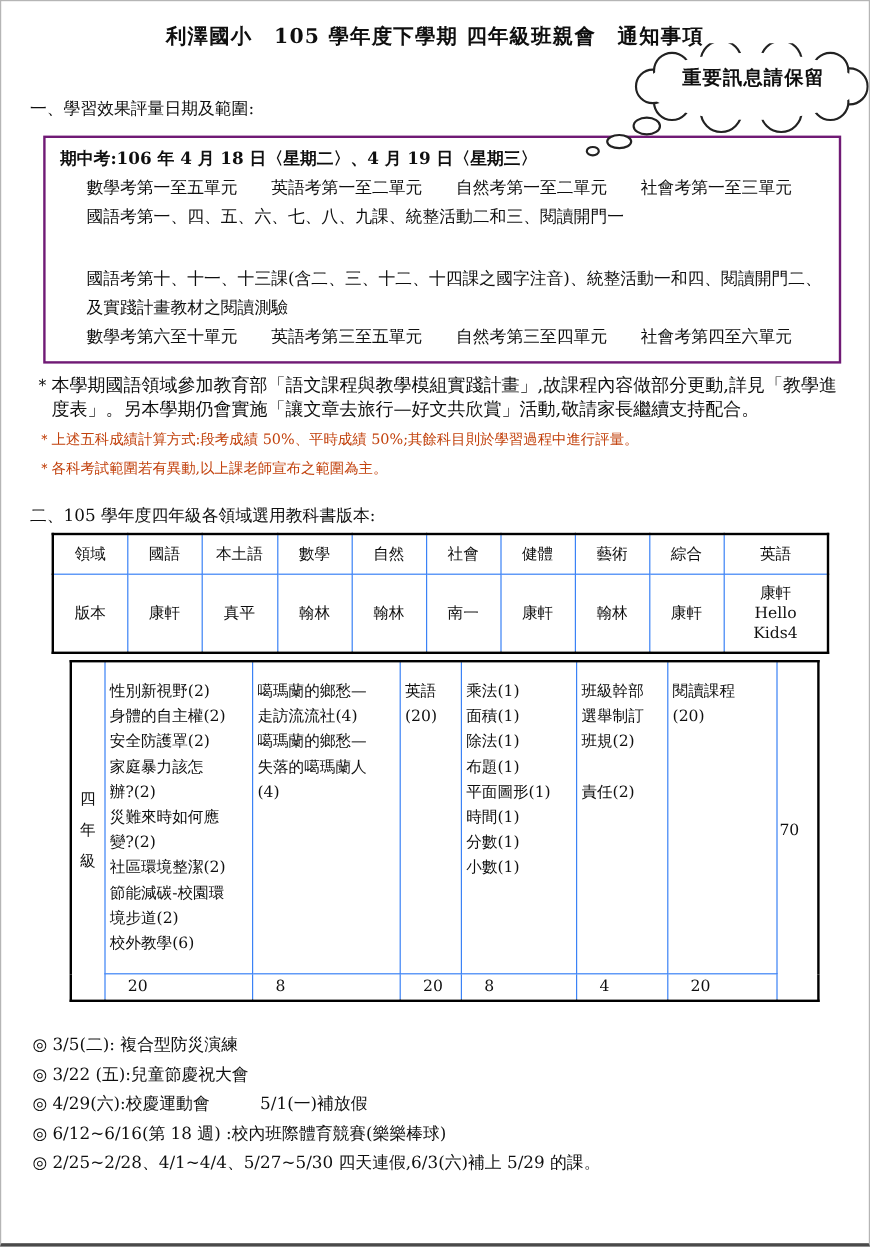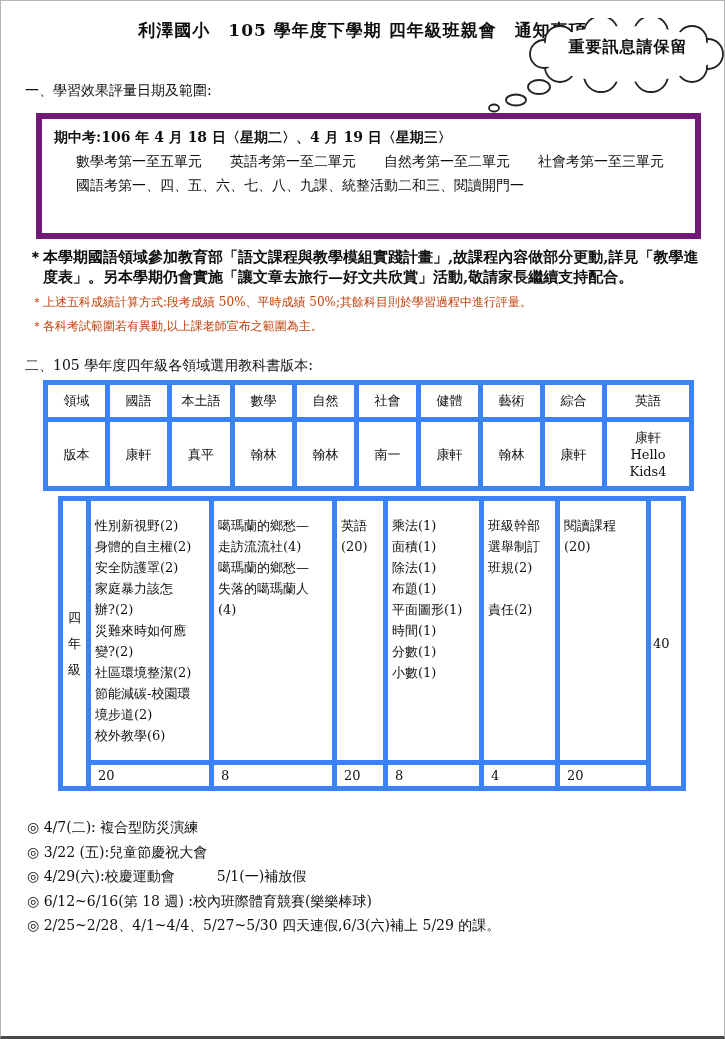--- a/index.html
+++ b/index.html
@@ -11,53 +11,53 @@
   }
   .content { padding:0 24px; }
   .doc-title { margin-top:18px; text-align:center; font-size:17px; font-weight:bold; letter-spacing:1px; }
   .h-sec { font-size:14px; margin:0; font-weight:normal; }
   .h1 { margin-top:40px; }
   .h2 { margin-top:22px; }
   .h3 { margin-top:20px; }
 
   .exam-box {
     box-sizing:border-box; margin-left:11px; margin-top:13px; width:665px;
-    border:6px solid #701a75; padding:6px 12px 8px 12px; font-size:14px; line-height:24px;
+    border:2px solid #701a75; padding:6px 12px 8px 12px; font-size:14px; line-height:24px;
   }
   .exam-title { font-weight:bold; font-size:14px; }
   .exam-lines { padding-left:22px; }
   .exam-gap { height:28px; }
 
   .bold-note {
-    margin-top:8px; margin-left:3px; font-weight:bold; font-size:15px; line-height:20px;
+    margin-top:8px; margin-left:3px; font-weight:normal; font-size:15px; line-height:20px;
     padding-left:15px; text-indent:-15px;
   }
   .small-note { margin-top:7px; margin-left:6px; font-size:12px; color:#c2410c; }
 
   table { border-collapse:collapse; table-layout:fixed; }
-  td { border:5px solid #3b82f6; }
+  td { border:1px solid #3b82f6; }
 
   .tb-books { margin-top:5px; margin-left:18px; width:646px; border:2px solid #000; font-size:13px; }
   .tb-books td { text-align:center; vertical-align:middle; padding:2px; }
   .tb-books .hdr td { height:28px; }
   .tb-books .bod td { height:60px; white-space:pre-line; line-height:17px; }
 
   .tb-flex { margin-top:5px; margin-left:33px; width:623px; border:2px solid #000; font-size:13px; line-height:21px; }
   .tb-flex td { vertical-align:top; padding:14px 4px; white-space:pre-line; }
   .tb-flex td.rowlabel {
     vertical-align:middle; text-align:center; padding:0 2px;
     word-break:break-all; line-height:26px;
   }
-  .tb-flex td.total-cell { height:21px; line-height:19px; padding:0 0 0 7px; vertical-align:middle; white-space:nowrap;margin-top:14px; }
+  .tb-flex td.total-cell { height:21px; line-height:19px; padding:0 0 0 19px; vertical-align:middle; white-space:nowrap;margin-top:14px; }
   .tb-flex td.grand { vertical-align:middle; padding:0 0 0 2px; white-space:nowrap; }
 
   .footer-list { margin-top:24px; margin-left:2px; font-size:14px; line-height:24.5px; }
   .footer-list div { white-space:nowrap; }
 
-  .bubble-wrap { position:absolute; left:480px; top:17px; width:245px; height:102px; pointer-events:none; }
+  .bubble-wrap { position:absolute; left:480px; top:35px; width:245px; height:102px; pointer-events:none; }
   .bubble-text {
     position:absolute; left:68px; top:19px; width:158px; text-align:center;
     font-size:16px; font-weight:bold; letter-spacing:1px;
   }
 </style>
 </head>
 <body>
 
 <div class="page">
 
@@ -94,20 +94,24 @@
     <div class="exam-box">
       <div>
         <div class="exam-title">期中考:106 年 4 月 18 日〈星期二〉、4 月 19 日〈星期三〉</div>
         <div class="exam-lines">
           <div>數學考第一至五單元　　英語考第一至二單元　　自然考第一至二單元　　社會考第一至三單元</div>
           <div>國語考第一、四、五、六、七、八、九課、統整活動二和三、閱讀開門一</div>
         </div>
       </div>
       <div class="exam-gap"></div>
       <div>
+        <div class="exam-lines">
+          <div>國語考第十、十一、十三課(含二、三、十二、十四課之國字注音)、統整活動一和四、閱讀開門二、及實踐計畫教材之閱讀測驗</div>
+          <div>數學考第六至十單元　　英語考第三至五單元　　自然考第三至四單元　　社會考第四至六單元</div>
+        </div>
       </div>
     </div>
 
     <div class="bold-note">＊本學期國語領域參加教育部「語文課程與教學模組實踐計畫」,故課程內容做部分更動,詳見「教學進度表」。另本學期仍會實施「讓文章去旅行—好文共欣賞」活動,敬請家長繼續支持配合。</div>
     <div class="small-note">＊上述五科成績計算方式:段考成績 50%、平時成績 50%;其餘科目則於學習過程中進行評量。</div>
     <div class="small-note">＊各科考試範圍若有異動,以上課老師宣布之範圍為主。</div>
 
     <div class="h-sec h2">二、105 學年度四年級各領域選用教科書版本:</div>
 
     <table class="tb-books">
@@ -194,35 +198,35 @@
 時間(1)
 分數(1)
 小數(1)</td>
         <td>班級幹部
 選舉制訂
 班規(2)
 
 責任(2)</td>
         <td>閱讀課程
 (20)</td>
-        <td class="grand" rowspan="2">40</td>
+        <td class="grand" rowspan="2">70</td>
       </tr>
       <tr>
         <td class="total-cell">20</td>
         <td class="total-cell">8</td>
         <td class="total-cell">20</td>
         <td class="total-cell">8</td>
         <td class="total-cell">4</td>
         <td class="total-cell">20</td>
       </tr>
     </tbody>
       </table>
 
     <div class="footer-list">
-      <div>◎ 4/7(二): 複合型防災演練</div>
+      <div>◎ 3/5(二): 複合型防災演練</div>
       <div>◎ 3/22 (五):兒童節慶祝大會</div>
       <div>◎ 4/29(六):校慶運動會　　　5/1(一)補放假</div>
       <div>◎ 6/12~6/16(第 18 週) :校內班際體育競賽(樂樂棒球)</div>
       <div>◎ 2/25~2/28、4/1~4/4、5/27~5/30 四天連假,6/3(六)補上 5/29 的課。</div>
 
     </div>
 
   </div>
 </div>
 

